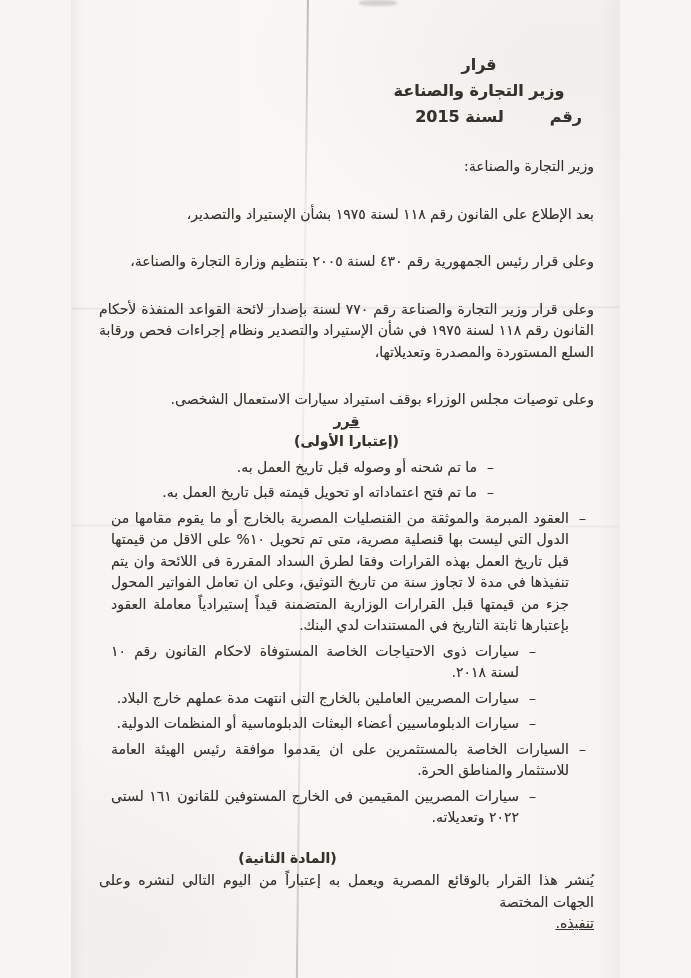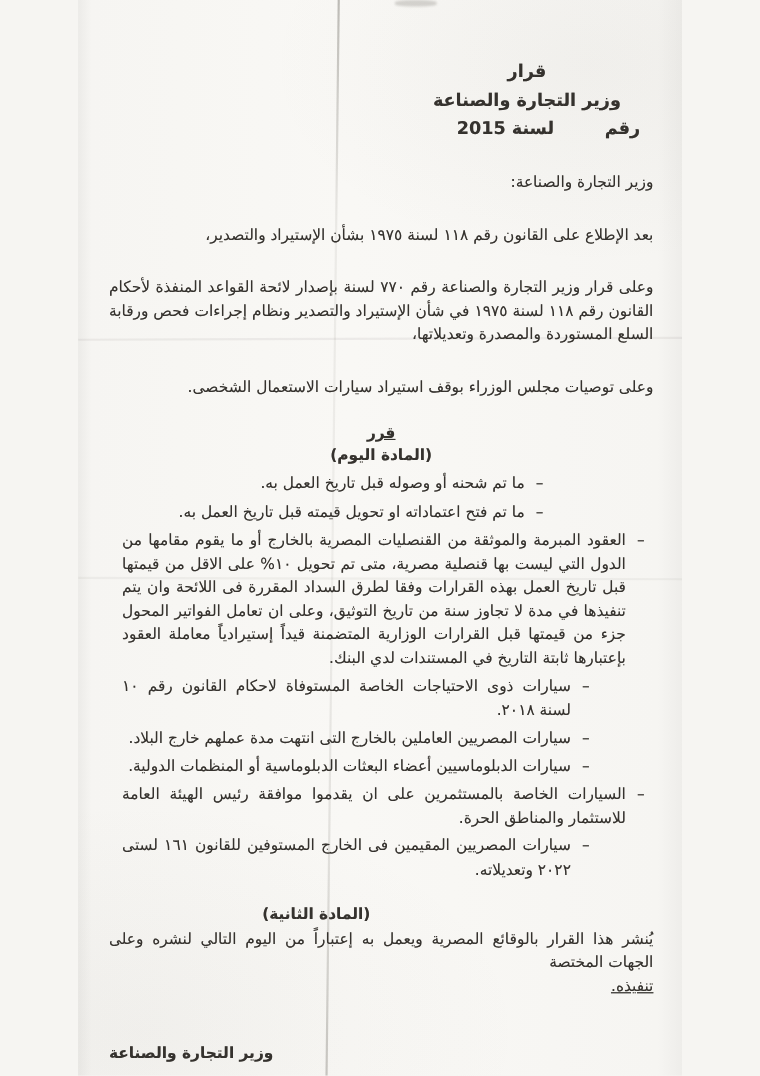--- a/index.html
+++ b/index.html
@@ -41,21 +41,21 @@
   
   .doc-header { width:230px; margin-left:105px; margin-right:0; text-align:center;
                 font-size:16px; line-height:26px; font-weight:bold; white-space:nowrap; }
   .num-line { display:flex; justify-content:flex-start; gap:46px; padding-right:12px; }
 
   
   .preamble { margin-top:26px; }
   .preamble p { text-align:justify;margin-top:26px; }
 
   
-  .decided-block { margin-top:21px; text-align:center; font-weight:bold; line-height:20px; }
+  .decided-block { text-align:center; font-weight:bold; line-height:20px; }
   .decided-word { text-decoration:underline; }
   .art1-intro { margin-top:13px; text-align:justify; }
 
   .exceptions { margin-top:6px; }
   .exc { display:flex; gap:10px; margin:4px 0; }
   .exc .txt { flex:1; text-align:justify;margin-left:12px; }
   .indent-a { padding-right:100px; }
   .indent-b { padding-right:58px; }
   .indent-c { padding-right:8px; }
 
@@ -84,27 +84,28 @@
       <div>وزير التجارة والصناعة</div>
       <div class="num-line">
         <span>رقم</span>
         <span>لسنة 2015</span>
       </div>
     </div>
 
     <div class="preamble">
       <p>وزير التجارة والصناعة:</p>
       <p>بعد الإطلاع على القانون رقم ١١٨ لسنة ١٩٧٥ بشأن الإستيراد والتصدير،</p>
+      <p>وعلى قرار رئيس الجمهورية رقم ٤٣٠ لسنة ٢٠٠٥ بتنظيم وزارة التجارة والصناعة،</p>
       <p>وعلى قرار وزير التجارة والصناعة رقم ٧٧٠ لسنة بإصدار لائحة القواعد المنفذة لأحكام القانون رقم ١١٨ لسنة ١٩٧٥ في شأن الإستيراد والتصدير ونظام إجراءات فحص ورقابة السلع المستوردة والمصدرة وتعديلاتها،</p>
       <p>وعلى توصيات مجلس الوزراء بوقف استيراد سيارات الاستعمال الشخصى.</p>
     </div>
 
     <div class="decided-block">
       <div class="decided-word">قرر</div>
-      <div>(المادة اليوم)</div>
+      <div>(إعتبارا الأولى)</div>
     </div>
 
 
     <div class="exceptions">
       <div class="exc indent-a">
         <span class="dash">–</span>
         <span class="txt">ما تم شحنه أو وصوله قبل تاريخ العمل به.</span>
       </div>
       <div class="exc indent-a">
         <span class="dash">–</span>

